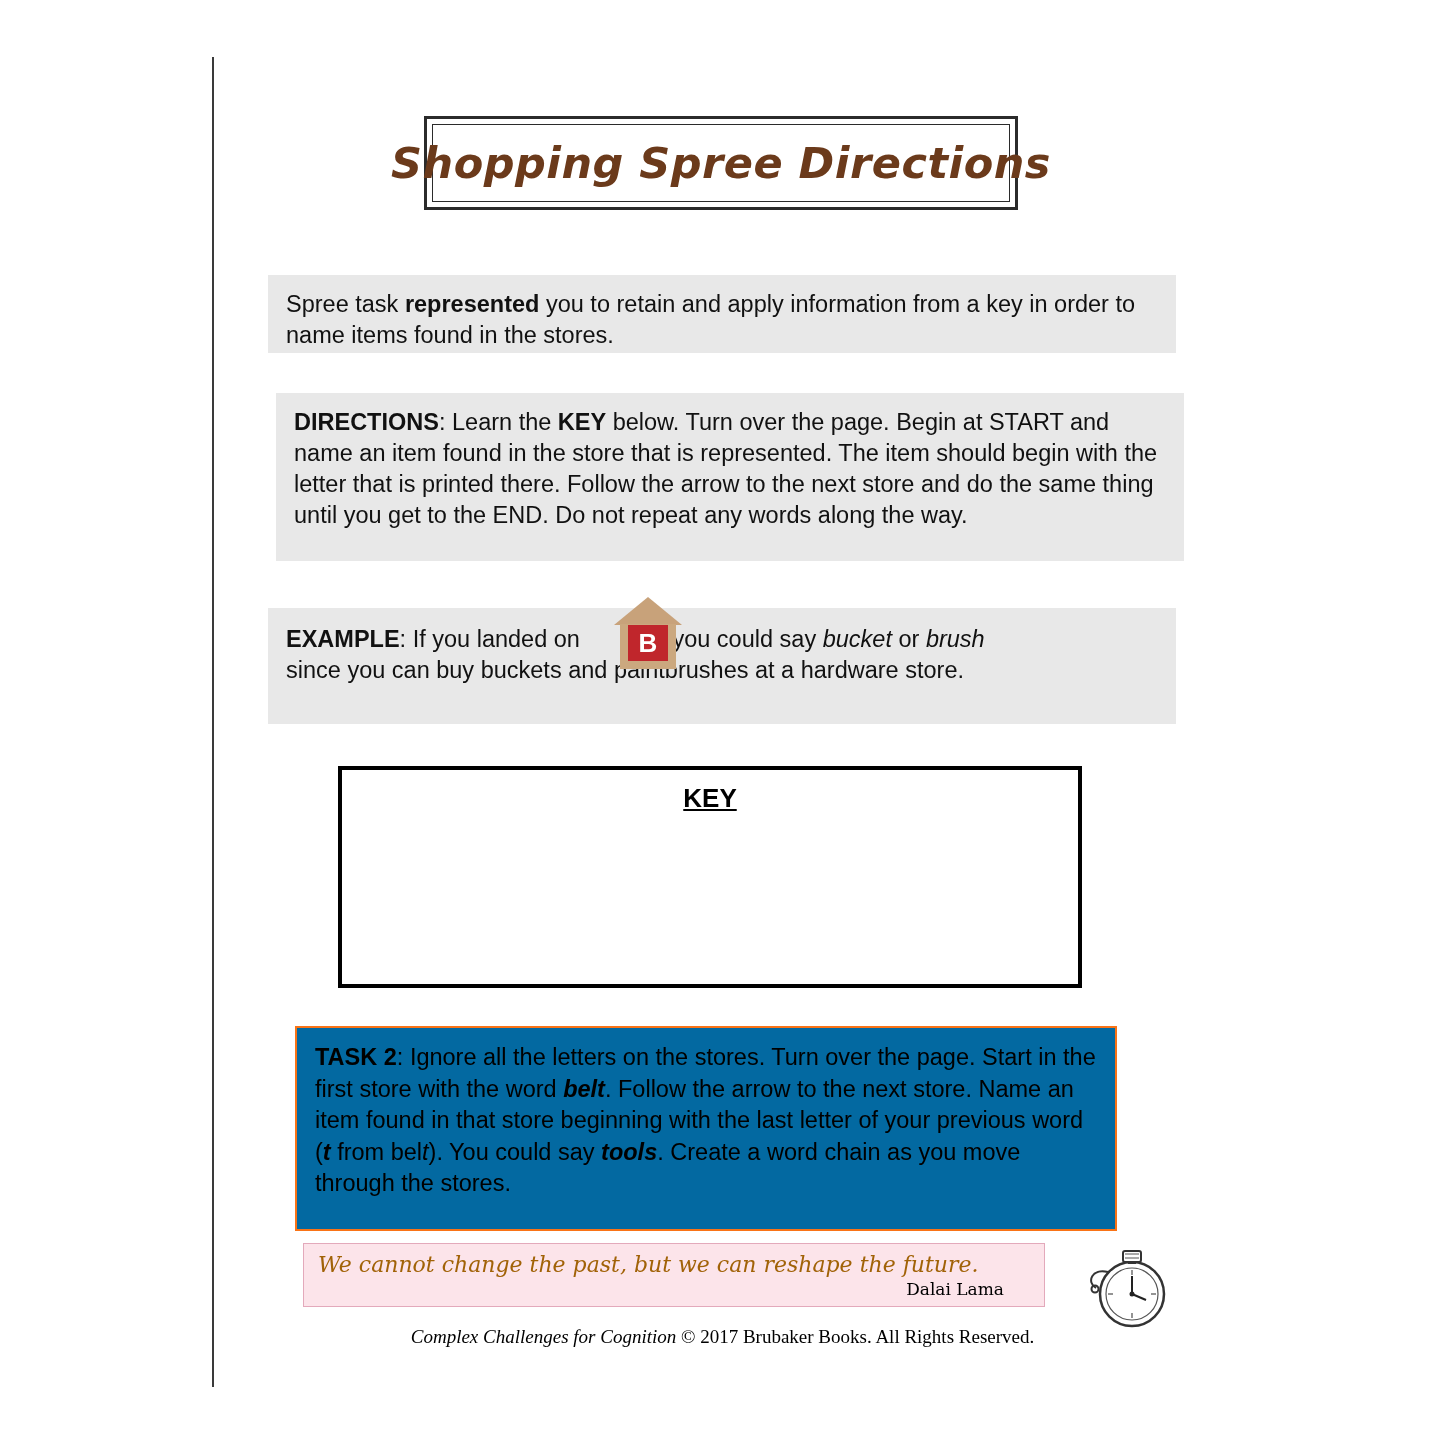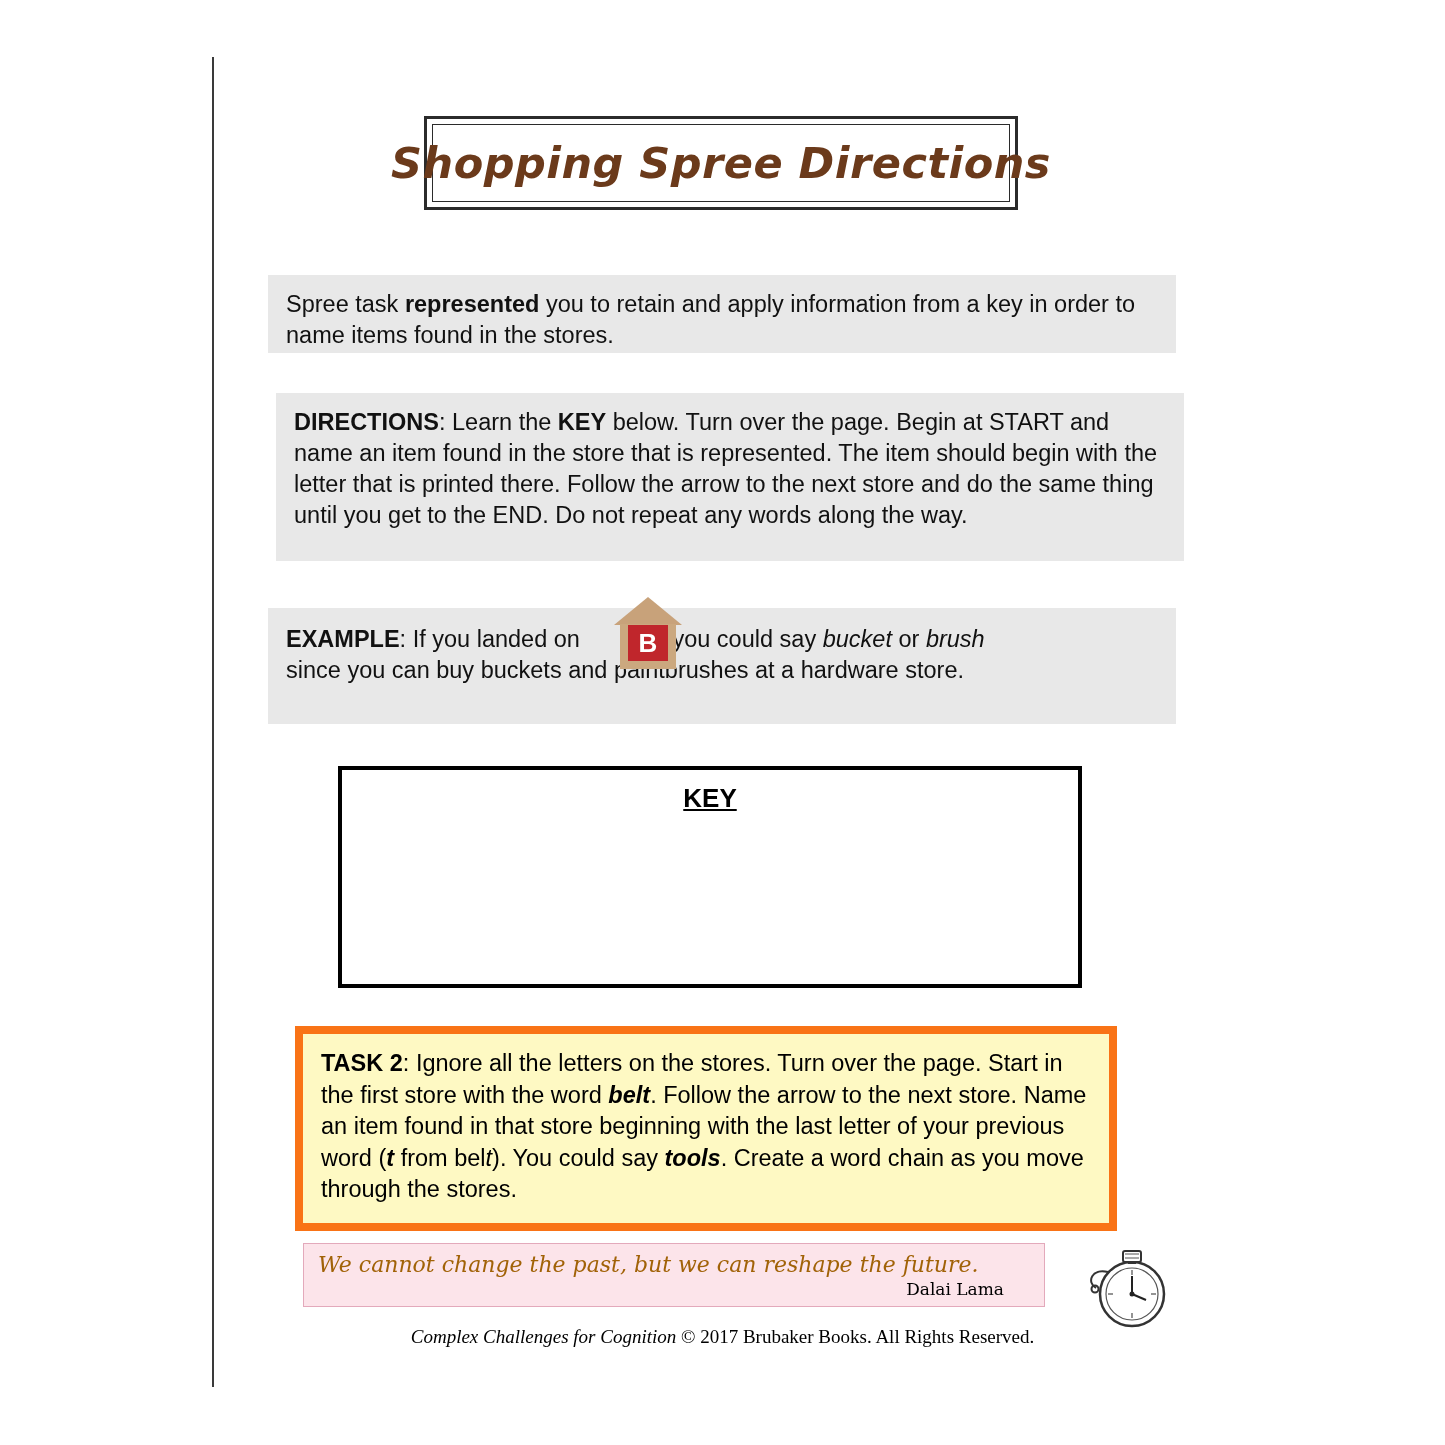--- a/index.html
+++ b/index.html
@@ -175,22 +175,22 @@
     white-space: nowrap;
   }
 
   
   #task2-box {
     position: absolute;
     left: 295px;
     top: 1026px;
     width: 822px;
     height: 205px;
-    border: 8px solid #f97316;
-    background: #fef9c3;
+    border: 2px solid #f97316;
+    background: #0369a1;
     box-sizing: border-box;
     padding: 14px 18px 10px 18px;
     font-size: 23.5px;
     line-height: 31.5px;
   }
 
   
   #quote-box {
     position: absolute;
     left: 303px;

